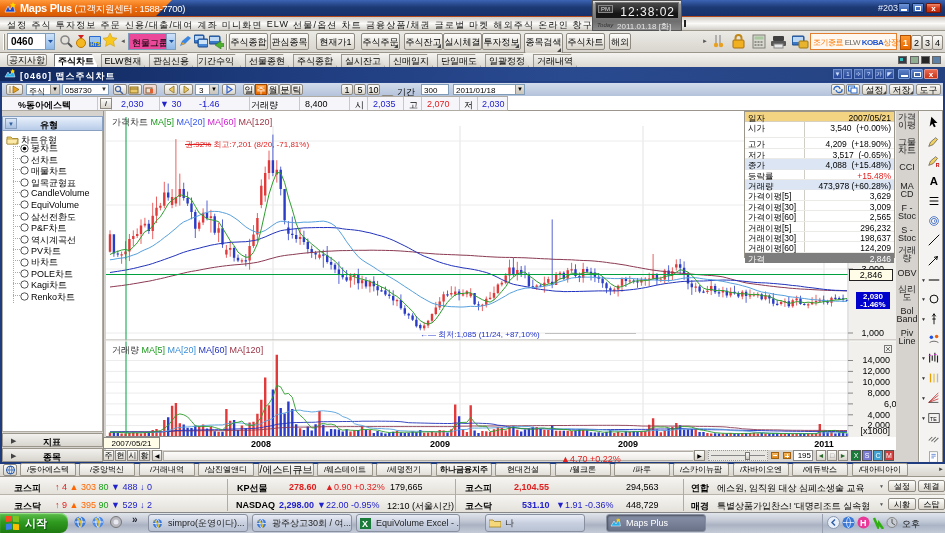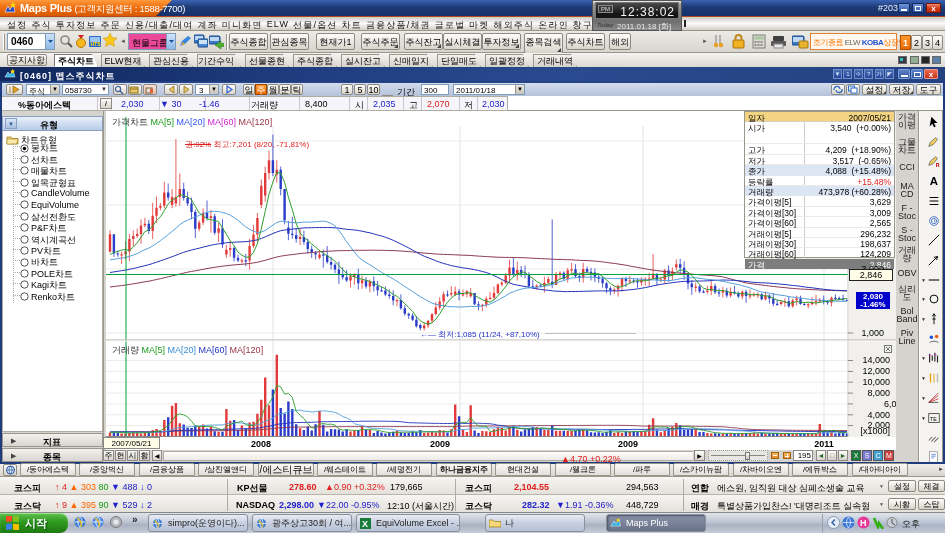--- a/index.html
+++ b/index.html
@@ -515,21 +515,21 @@
 <div class="abs f9" style="left:112px;top:344px;color:#333">거래량 <span style="color:#1a9a1a">MA[5]</span> <span style="color:#3a8fd8">MA[20]</span> <span style="color:#2233bb">MA[60]</span> <span style="color:#993344">MA[120]</span></div>
 <div class="abs" style="left:420px;top:329px;font-size:8px;color:#2233cc">←— 최저:1,085 (11/24, +87,10%)</div>
 <div class="abs" style="left:545px;top:333px;width:91px;height:1px;background:#c0c0c0"></div>
 
 <div class="abs" style="left:744px;top:111px;width:151px;height:147px;background:#fff;border:1px solid #9a968c;font-size:8.5px">
  <div style="position:absolute;left:59px;top:0;width:1px;height:147px;background:#d0cdc6"></div>
  <div style="height:10.4px;background:#f3d483;border-bottom:1px solid #d8d0c0;position:relative;">
       <span style="position:absolute;left:3px;top:1px">일자</span>
       <span style="position:absolute;right:3px;top:1px">2007/05/21</span>
     </div>
- <div style="height:22px;position:relative;border-bottom:1px solid #eceae6;text-align:center;">
+ <div style="height:16px;position:relative;border-bottom:1px solid #eceae6;text-align:center;">
       <span style="position:absolute;left:3px;top:1px">시가</span>
       <span style="position:absolute;right:3px;top:1px">3,540&nbsp;&nbsp;(+0.00%)</span>
     </div>
  <div style="height:10.4px;position:relative;border-bottom:1px solid #eceae6;">
       <span style="position:absolute;left:3px;top:1px">고가</span>
       <span style="position:absolute;right:3px;top:1px">4,209&nbsp;&nbsp;(+18.90%)</span>
     </div>
  <div style="height:10.4px;position:relative;border-bottom:1px solid #eceae6;">
       <span style="position:absolute;left:3px;top:1px">저가</span>
       <span style="position:absolute;right:3px;top:1px">3,517&nbsp;&nbsp;(-0.65%)</span>
@@ -749,21 +749,21 @@
 
 <div class="abs" style="left:0;top:462px;width:945px;height:15px;background:linear-gradient(#f0efec,#d8d5ce);border-top:2px solid #1e3c7e;border-bottom:1px solid #9a968c"></div>
 <div class="abs" style="left:3px;top:464px;width:14px;height:12px;background:linear-gradient(#fdfdfc,#d8d4cb);border:1px solid #8e8a81;border-radius:2px">
     <svg width="11" height="10" style="margin:0 0 0 .5px">
       <circle cx="5.5" cy="5" r="4" fill="#e8f0f8" stroke="#2050a0"></circle>
       <path d="M1.5 5h8M5.5 1a6 6 0 010 8M5.5 1a6 6 0 000 8" fill="none" stroke="#2050a0" stroke-width="0.7"></path>
     </svg>
   </div>
 <div class="abs" style="left:20px;top:463px;width:56px;height:13px;background:linear-gradient(#fbfaf8,#e2dfd8);border:1px solid #9a968c;border-radius:2px 2px 0 0;font-size:8px;text-align:center;line-height:12px;white-space:nowrap;overflow:hidden">/동아에스텍</div>
 <div class="abs" style="left:79px;top:463px;width:56px;height:13px;background:linear-gradient(#fbfaf8,#e2dfd8);border:1px solid #9a968c;border-radius:2px 2px 0 0;font-size:8px;text-align:center;line-height:12px;white-space:nowrap;overflow:hidden">/중앙벅신</div>
-<div class="abs" style="left:139px;top:463px;width:56px;height:13px;background:linear-gradient(#fbfaf8,#e2dfd8);border:1px solid #9a968c;border-radius:2px 2px 0 0;font-size:8px;text-align:center;line-height:12px;white-space:nowrap;overflow:hidden">/금융상품</div>
+<div class="abs" style="left:139px;top:463px;width:56px;height:13px;background:linear-gradient(#fbfaf8,#e2dfd8);border:1px solid #9a968c;border-radius:2px 2px 0 0;font-size:8px;text-align:center;line-height:12px;white-space:nowrap;overflow:hidden">/거래내역</div>
 <div class="abs" style="left:198px;top:463px;width:56px;height:13px;background:linear-gradient(#fbfaf8,#e2dfd8);border:1px solid #9a968c;border-radius:2px 2px 0 0;font-size:8px;text-align:center;line-height:12px;white-space:nowrap;overflow:hidden">/삼진엘앤디</div>
 <div class="abs" style="left:258px;top:463px;width:56px;height:13px;background:linear-gradient(#fbfaf8,#e2dfd8);border:1px solid #9a968c;border-radius:2px 2px 0 0;font-size:10px;text-align:center;line-height:12px;white-space:nowrap;overflow:hidden">/에스티큐브</div>
 <div class="abs" style="left:317px;top:463px;width:56px;height:13px;background:linear-gradient(#fbfaf8,#e2dfd8);border:1px solid #9a968c;border-radius:2px 2px 0 0;font-size:8px;text-align:center;line-height:12px;white-space:nowrap;overflow:hidden">/웨스테이트</div>
 <div class="abs" style="left:376px;top:463px;width:56px;height:13px;background:linear-gradient(#fbfaf8,#e2dfd8);border:1px solid #9a968c;border-radius:2px 2px 0 0;font-size:8px;text-align:center;line-height:12px;white-space:nowrap;overflow:hidden">/세명전기</div>
 <div class="abs" style="left:436px;top:463px;width:56px;height:13px;background:linear-gradient(#fbfaf8,#e2dfd8);border:1px solid #9a968c;border-radius:2px 2px 0 0;font-size:8px;text-align:center;line-height:12px;font-weight:bold;white-space:nowrap;overflow:hidden">하나금융지주</div>
 <div class="abs" style="left:495px;top:463px;width:56px;height:13px;background:linear-gradient(#fbfaf8,#e2dfd8);border:1px solid #9a968c;border-radius:2px 2px 0 0;font-size:8px;text-align:center;line-height:12px;white-space:nowrap;overflow:hidden">현대건설</div>
 <div class="abs" style="left:555px;top:463px;width:56px;height:13px;background:linear-gradient(#fbfaf8,#e2dfd8);border:1px solid #9a968c;border-radius:2px 2px 0 0;font-size:8px;text-align:center;line-height:12px;white-space:nowrap;overflow:hidden">/웰크론</div>
 <div class="abs" style="left:614px;top:463px;width:56px;height:13px;background:linear-gradient(#fbfaf8,#e2dfd8);border:1px solid #9a968c;border-radius:2px 2px 0 0;font-size:8px;text-align:center;line-height:12px;white-space:nowrap;overflow:hidden">/파루</div>
 <div class="abs" style="left:673px;top:463px;width:56px;height:13px;background:linear-gradient(#fbfaf8,#e2dfd8);border:1px solid #9a968c;border-radius:2px 2px 0 0;font-size:8px;text-align:center;line-height:12px;white-space:nowrap;overflow:hidden">/스카이뉴팜</div>
 <div class="abs" style="left:733px;top:463px;width:56px;height:13px;background:linear-gradient(#fbfaf8,#e2dfd8);border:1px solid #9a968c;border-radius:2px 2px 0 0;font-size:8px;text-align:center;line-height:12px;white-space:nowrap;overflow:hidden">/차바이오엔</div>
@@ -785,21 +785,21 @@
 <div class="abs b f9" style="left:236px;top:500px">NASDAQ</div>
 <div class="abs b f9 blue" style="left:279px;top:500px">2,298.00</div>
 <div class="abs f9 blue" style="left:317px;top:500px">▼22.00 -0.95%</div>
 <div class="abs f9" style="left:387px;top:500px">12:10 (서울시간)</div>
 <div class="abs" style="left:455px;top:479px;width:1px;height:32px;background:#b0aca4"></div>
 <div class="abs b f9" style="left:465px;top:482px">코스피</div>
 <div class="abs b f9 red" style="left:514px;top:482px">2,104.55</div>
 <div class="abs f9 red" style="left:561px;top:454px">▲4.70 +0.22%</div>
 <div class="abs f9" style="left:626px;top:482px">294,563</div>
 <div class="abs b f9" style="left:465px;top:500px">코스닥</div>
-<div class="abs b f9 blue" style="left:522px;top:500px">282.32</div>
+<div class="abs b f9 blue" style="left:522px;top:500px">531.10</div>
 <div class="abs f9 blue" style="left:556px;top:500px">▼1.91 -0.36%</div>
 <div class="abs f9" style="left:626px;top:500px">448,729</div>
 <div class="abs" style="left:683px;top:479px;width:1px;height:32px;background:#b0aca4"></div>
 <div class="abs b f9" style="left:691px;top:482px">연합</div>
 <div class="abs f9" style="left:717px;top:482px;width:158px;white-space:nowrap;overflow:hidden">에스원, 임직원 대상 심폐소생술 교육</div>
 <div class="abs b f9" style="left:691px;top:500px">매경</div>
 <div class="abs f9" style="left:717px;top:500px;width:152px;white-space:nowrap;overflow:hidden">특별상품가입찬스! '대명리조트 실속형 통</div>
 <div class="abs" style="left:879px;top:483px;font-size:5px;color:#555">▼</div>
 <div class="abs" style="left:879px;top:501px;font-size:5px;color:#555">▼</div>
 <div class="abs btn" style="left:888px;top:480px;width:28px;height:12px;font-size:8px;line-height:11px">설정</div>

